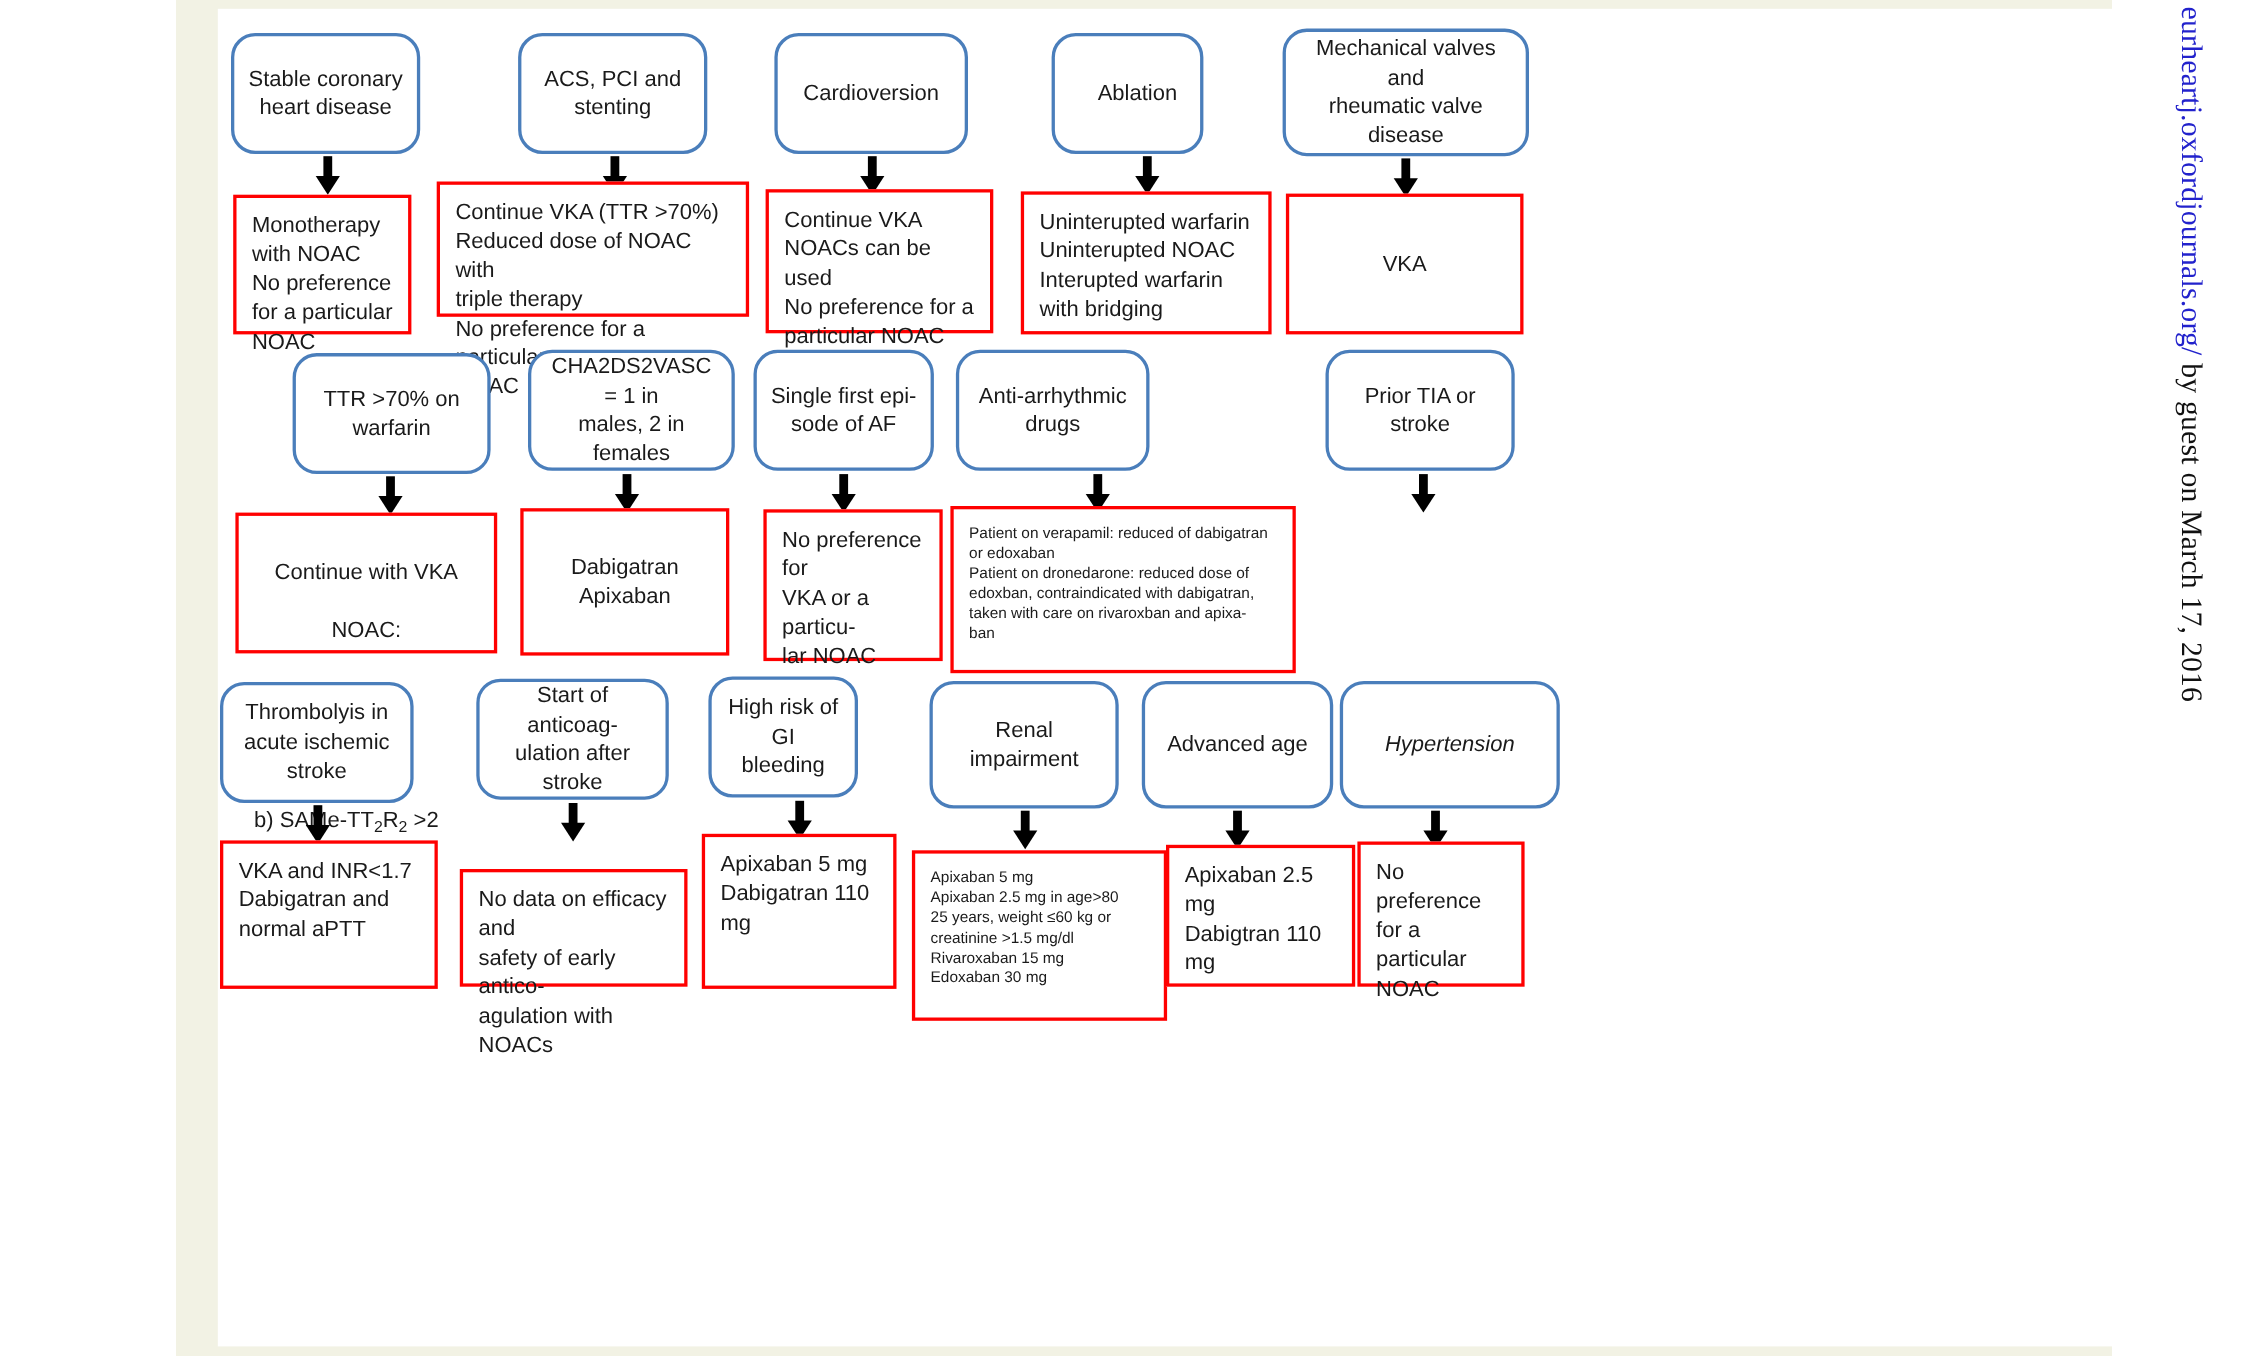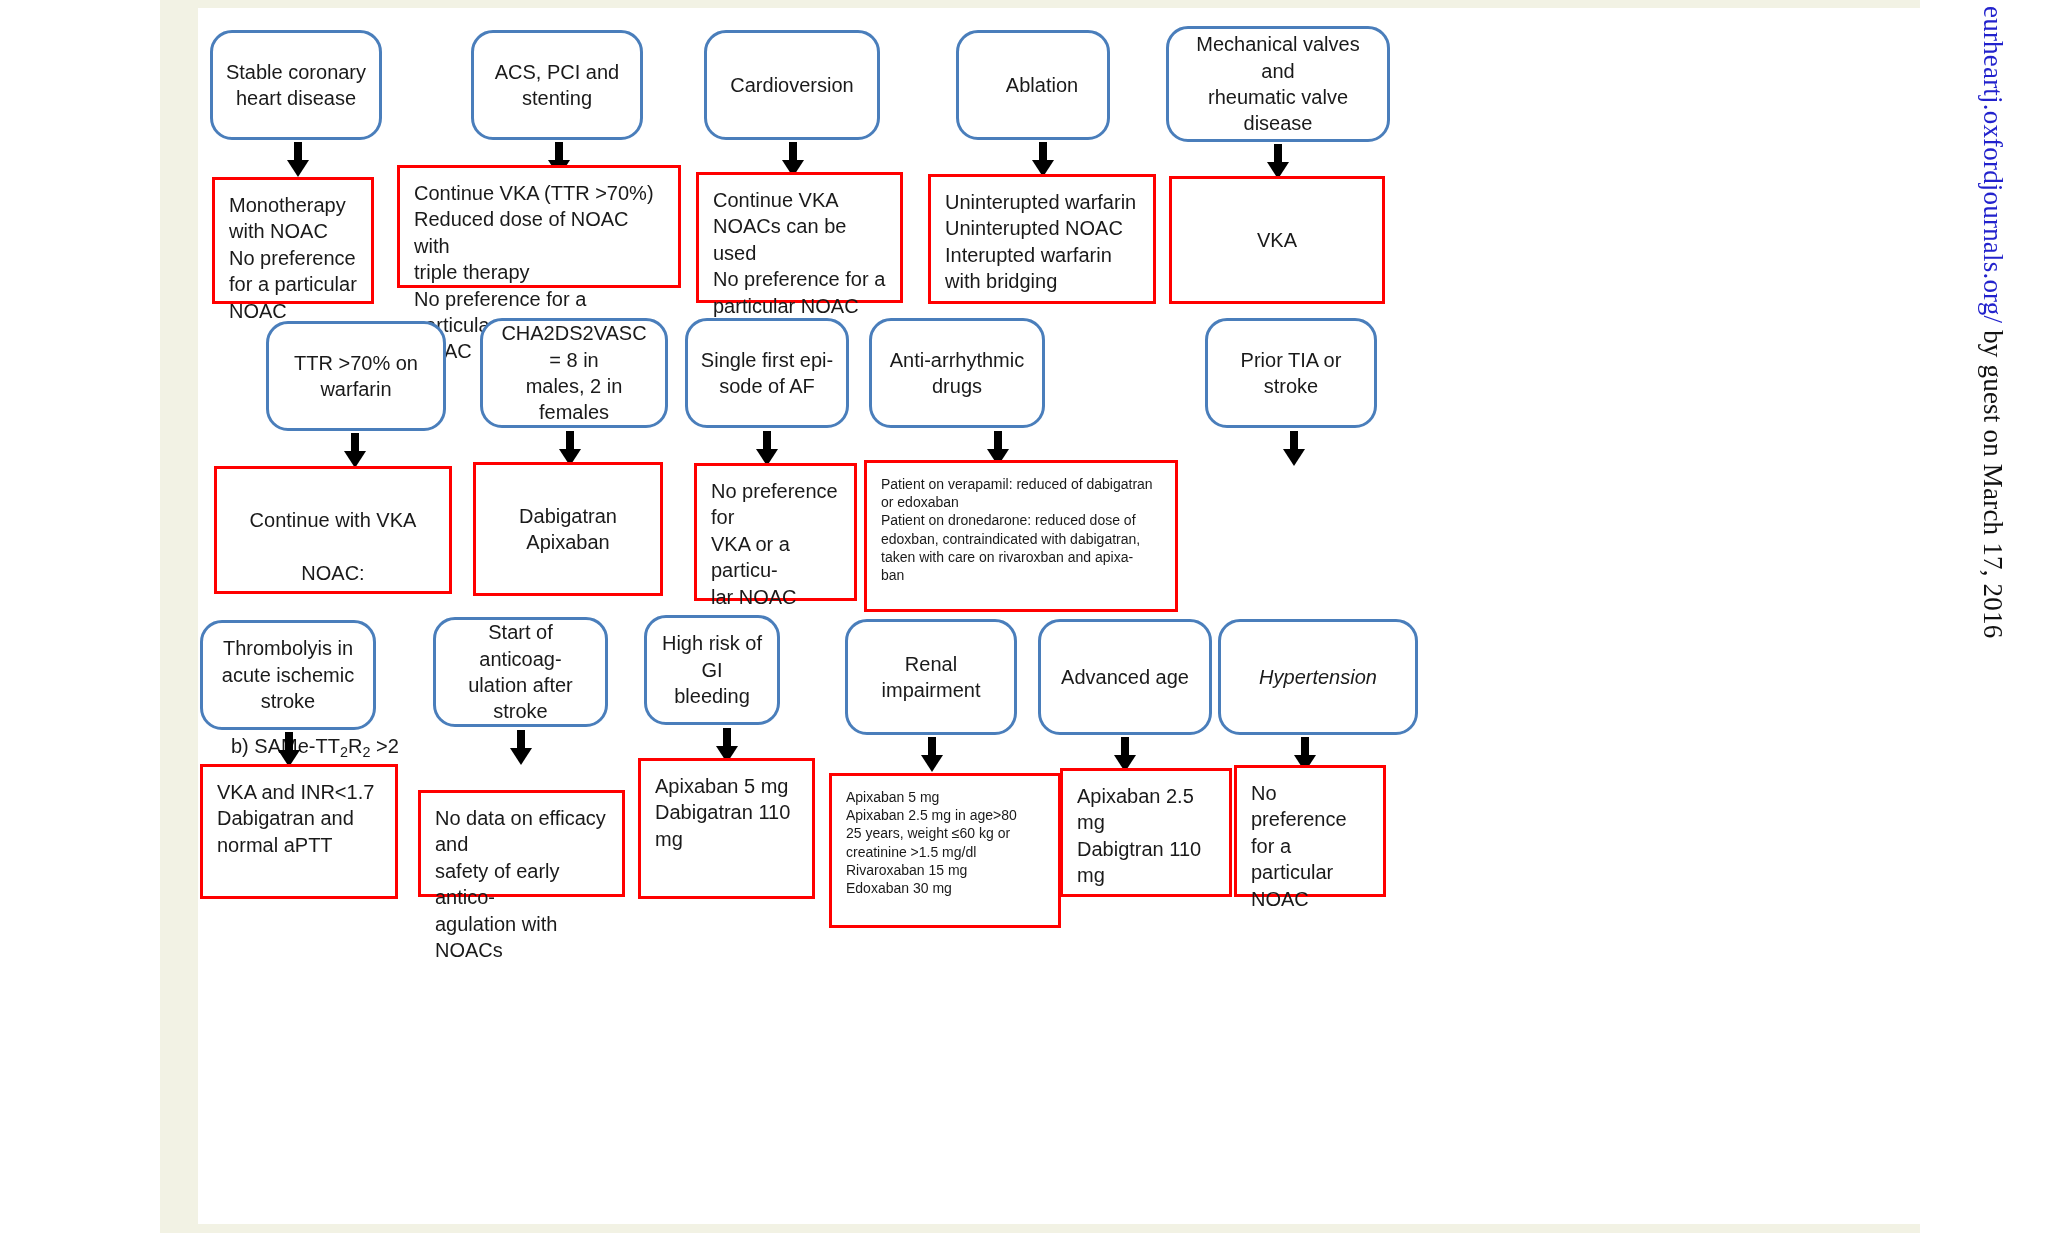--- a/index.html
+++ b/index.html
@@ -139,21 +139,21 @@
       <span class="shaft" style="height:19px;"></span>
         <span class="head"></span>
     </div>
     <div class="node red" style="left:498px; top:164px; width:207px; height:131px;">
       <span class="txt">Continue VKA
 NOACs can be used
 No preference for a
 particular NOAC</span>
     </div>
 
-    <div class="node blue" style="left:758px; top:22px; width:154px; height:110px;padding-left:28px;">
+    <div class="node blue" style="left:758px; top:22px; width:138px; height:110px;padding-left:28px;">
       <span class="txt">Ablation</span>
     </div>
     <div class="arrow" style="left:834px; top:134px; height:35px;">
       <span class="shaft" style="height:19px;"></span>
         <span class="head"></span>
     </div>
     <div class="node red" style="left:730px; top:166px; width:228px; height:130px;">
       <span class="txt">Uninterupted warfarin
 Uninterupted NOAC
 Interupted warfarin
@@ -184,21 +184,21 @@
       <span class="txt">
         <span style="display:block;text-align:center;">Continue with VKA</span>
         <span style="display:block;text-align:center;">NOAC:</span>
         <span style="display:block;height:14px;"></span>
         <span style="display:block;">a) Therapy complications</span>
         <span style="display:block;"><span>b) SAMe-TT</span><sub>2</sub><span>R</span><sub>2</sub><span> &gt;2</span></span>
       </span>
     </div>
 
     <div class="node blue" style="left:282px; top:310px; width:188px; height:110px;">
-      <span class="txt">CHA2DS2VASC = 8 in
+      <span class="txt">CHA2DS2VASC = 1 in
 males, 2 in females</span>
     </div>
     <div class="arrow" style="left:361px; top:423px; height:35px;">
       <span class="shaft" style="height:19px;"></span>
         <span class="head"></span>
     </div>
     <div class="node red ctr" style="left:275px; top:454px; width:190px; height:134px;">
       <span class="txt">Dabigatran
 Apixaban</span>
     </div>

